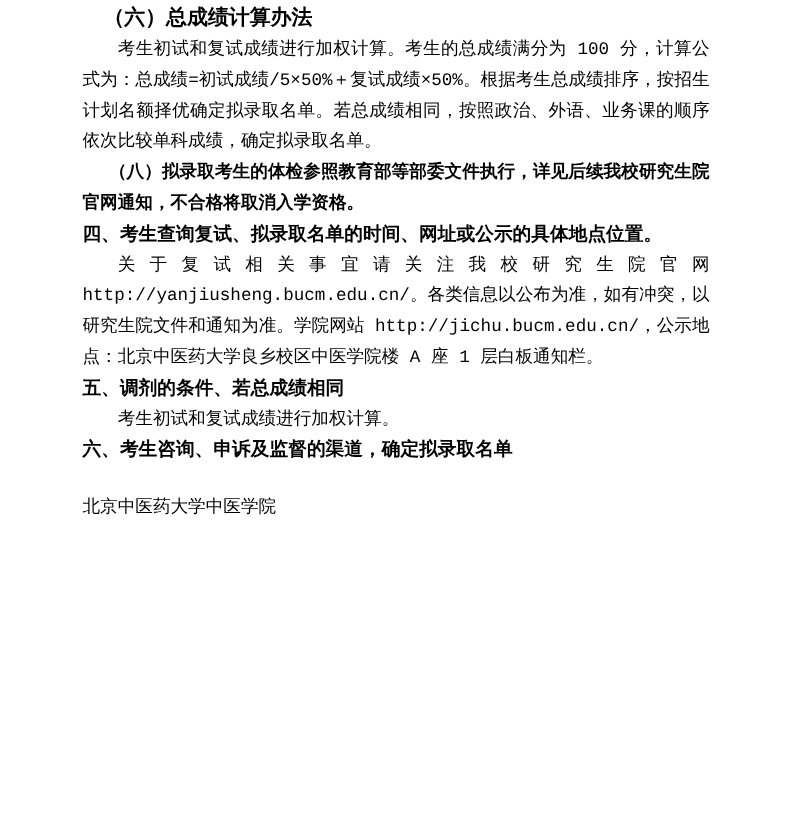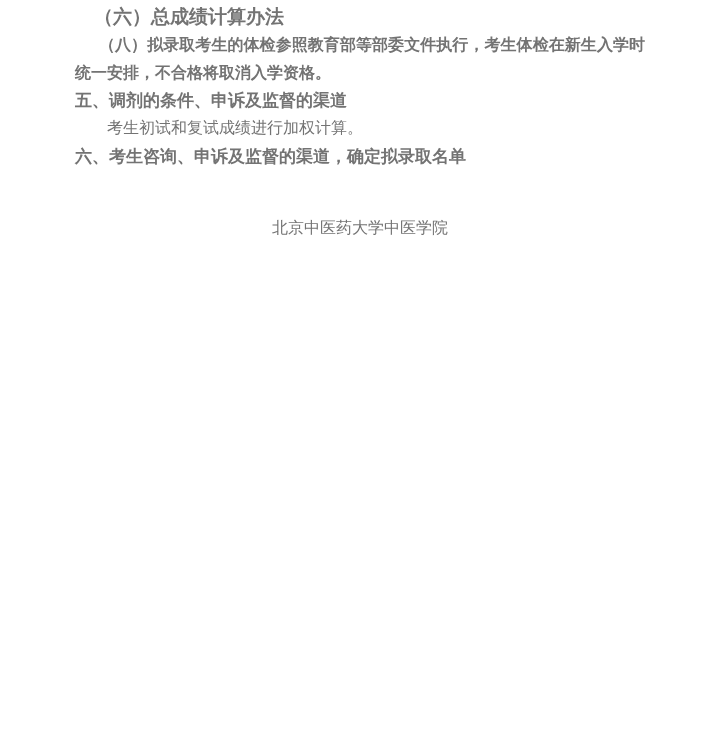--- a/index.html
+++ b/index.html
@@ -10,21 +10,21 @@
   body {
     width: 720px;
     height: 740px;
     overflow: hidden;
   }
   .page {
     box-sizing: border-box;
     width: 720px;
     height: 740px;
     padding: 3px 75px 0 75px;
-    color: #737373;
+    color: #000000;
     font-family: "Liberation Mono", "Liberation Serif", serif;
     font-size: 16px;
     line-height: 28px;
     text-align: justify;
   }
   .page p {
     margin: 0;
     padding: 0;
   }
   
@@ -44,38 +44,41 @@
     text-align: left;
   }
   
   .bold {
     font-family: "Liberation Sans", sans-serif;
     font-weight: 700;
   }
   .ind2  { text-indent: 32px; }  
   .ind15 { text-indent: 24px; }  
   .sig {
-    margin-top: 44px;
-    text-align: center;
+    margin-top: 24px;
+    text-align: left;
   }
 </style>
 </head>
 <body>
 
 <div class="page">
 
   <p class="h-item">（六）总成绩计算办法</p>
 
+  <p class="ind2">考生初试和复试成绩进行加权计算。考生的总成绩满分为 100 分，计算公式为：总成绩=初试成绩/5×50%＋复试成绩×50%。根据考生总成绩排序，按招生计划名额择优确定拟录取名单。若总成绩相同，按照政治、外语、业务课的顺序依次比较单科成绩，确定拟录取名单。</p>
 
 
-  <p class="ind15 bold">（八）拟录取考生的体检参照教育部等部委文件执行，考生体检在新生入学时统一安排，不合格将取消入学资格。</p>
+  <p class="ind15 bold">（八）拟录取考生的体检参照教育部等部委文件执行，详见后续我校研究生院官网通知，不合格将取消入学资格。</p>
 
+  <p class="h-sec">四、考生查询复试、拟录取名单的时间、网址或公示的具体地点位置。</p>
 
+  <p class="ind2">关于复试相关事宜请关注我校研究生院官网 http://yanjiusheng.bucm.edu.cn/。各类信息以公布为准，如有冲突，以研究生院文件和通知为准。学院网站 http://jichu.bucm.edu.cn/，公示地点：北京中医药大学良乡校区中医学院楼 A 座 1 层白板通知栏。</p>
 
-  <p class="h-sec">五、调剂的条件、申诉及监督的渠道</p>
+  <p class="h-sec">五、调剂的条件、若总成绩相同</p>
 
   <p class="ind2">考生初试和复试成绩进行加权计算。</p>
 
   <p class="h-sec">六、考生咨询、申诉及监督的渠道，确定拟录取名单</p>
 
 
   <div class="sig">
     <p>北京中医药大学中医学院</p>
   </div>
 

